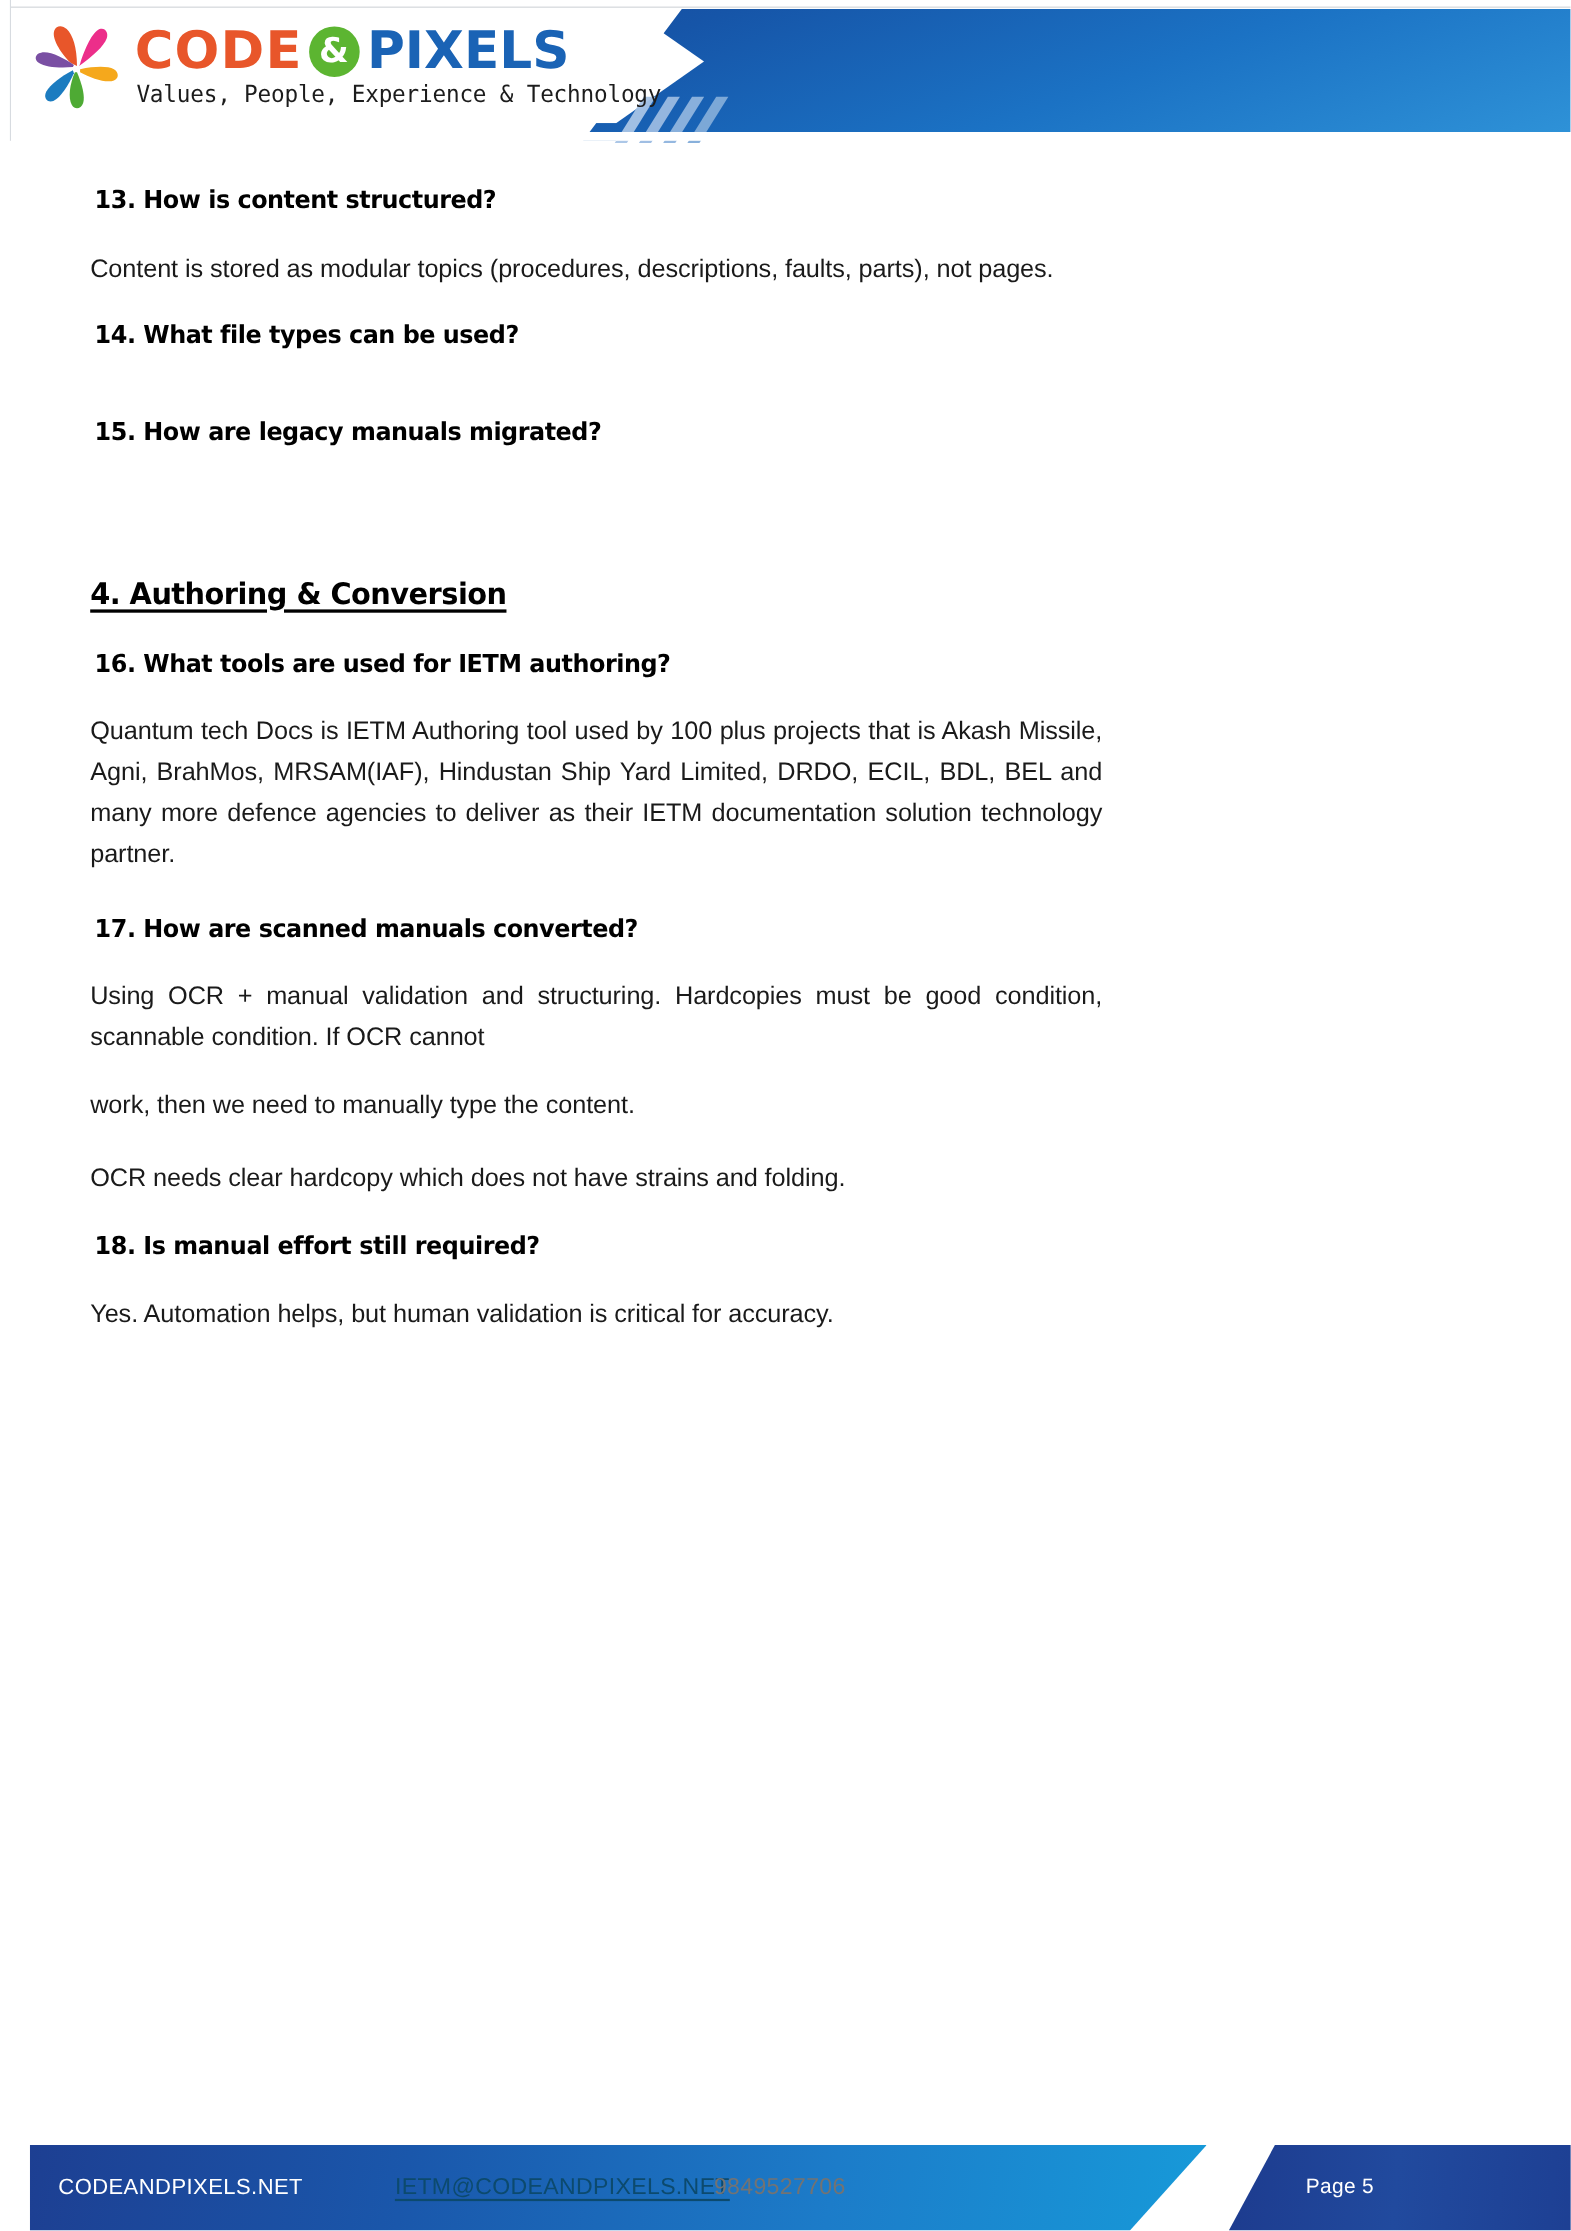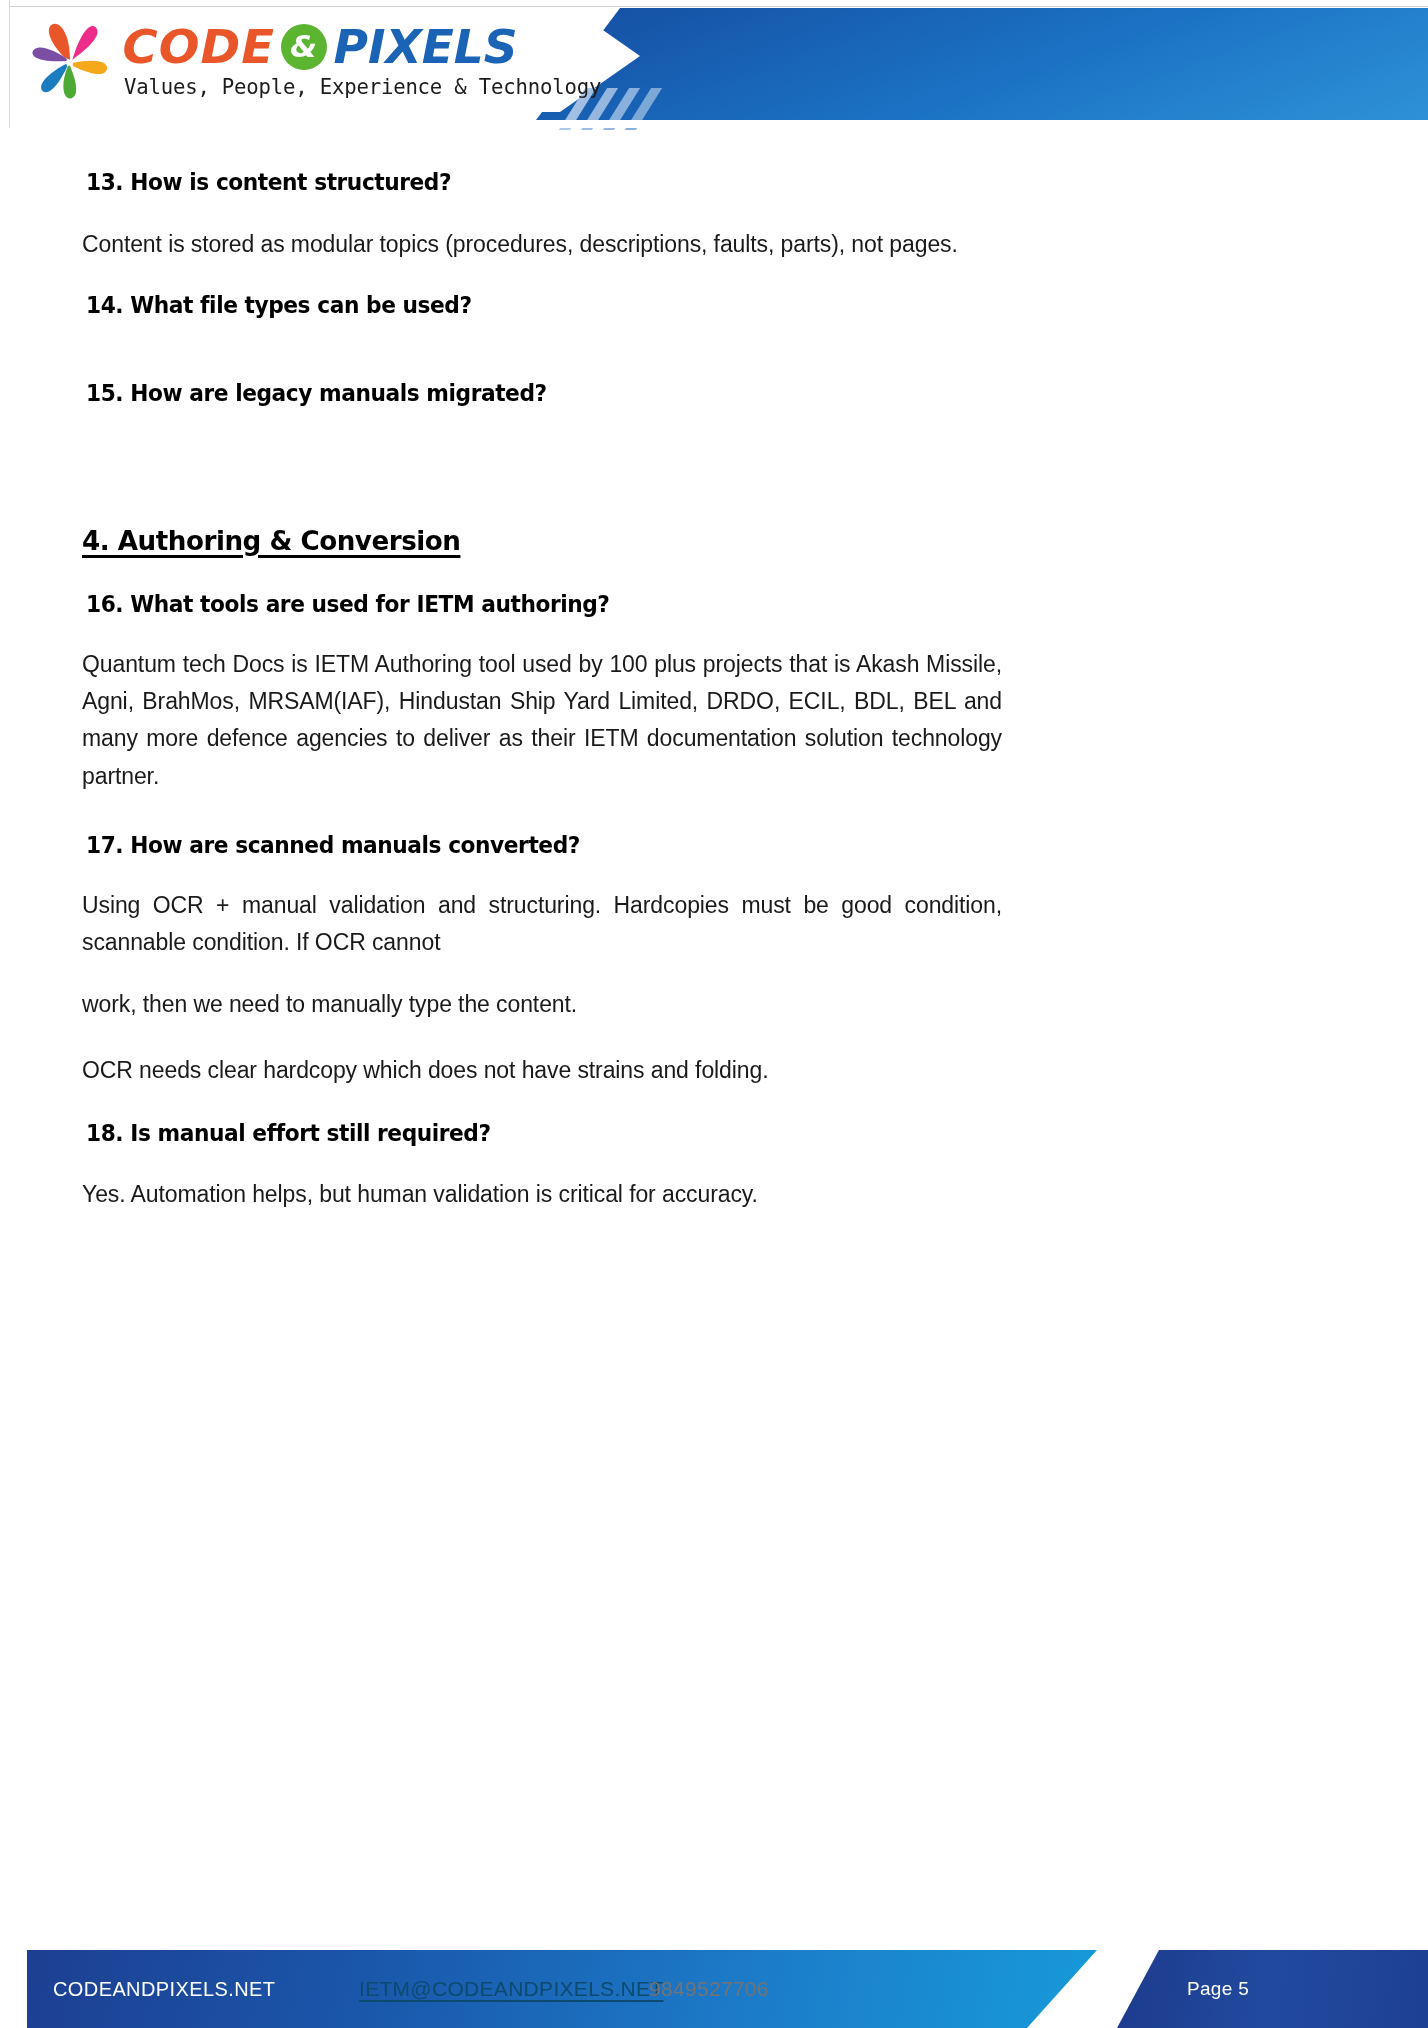--- a/index.html
+++ b/index.html
@@ -127,21 +127,20 @@
     margin-left: 6px;
     display: flex;
     flex-direction: column;
     justify-content: center;
   }
   .logo-line1 {
     display: flex;
     align-items: center;
     line-height: 1;
     white-space: nowrap;
-    font-style: italic;
   }
   .logo-code {
     font-family: "DejaVu Sans", sans-serif;
     font-weight: 700;
     font-size: 47px;
     letter-spacing: 1px;
     color: #e8562a;
     transform: scaleX(1.02);
   }
   .logo-amp-badge {

